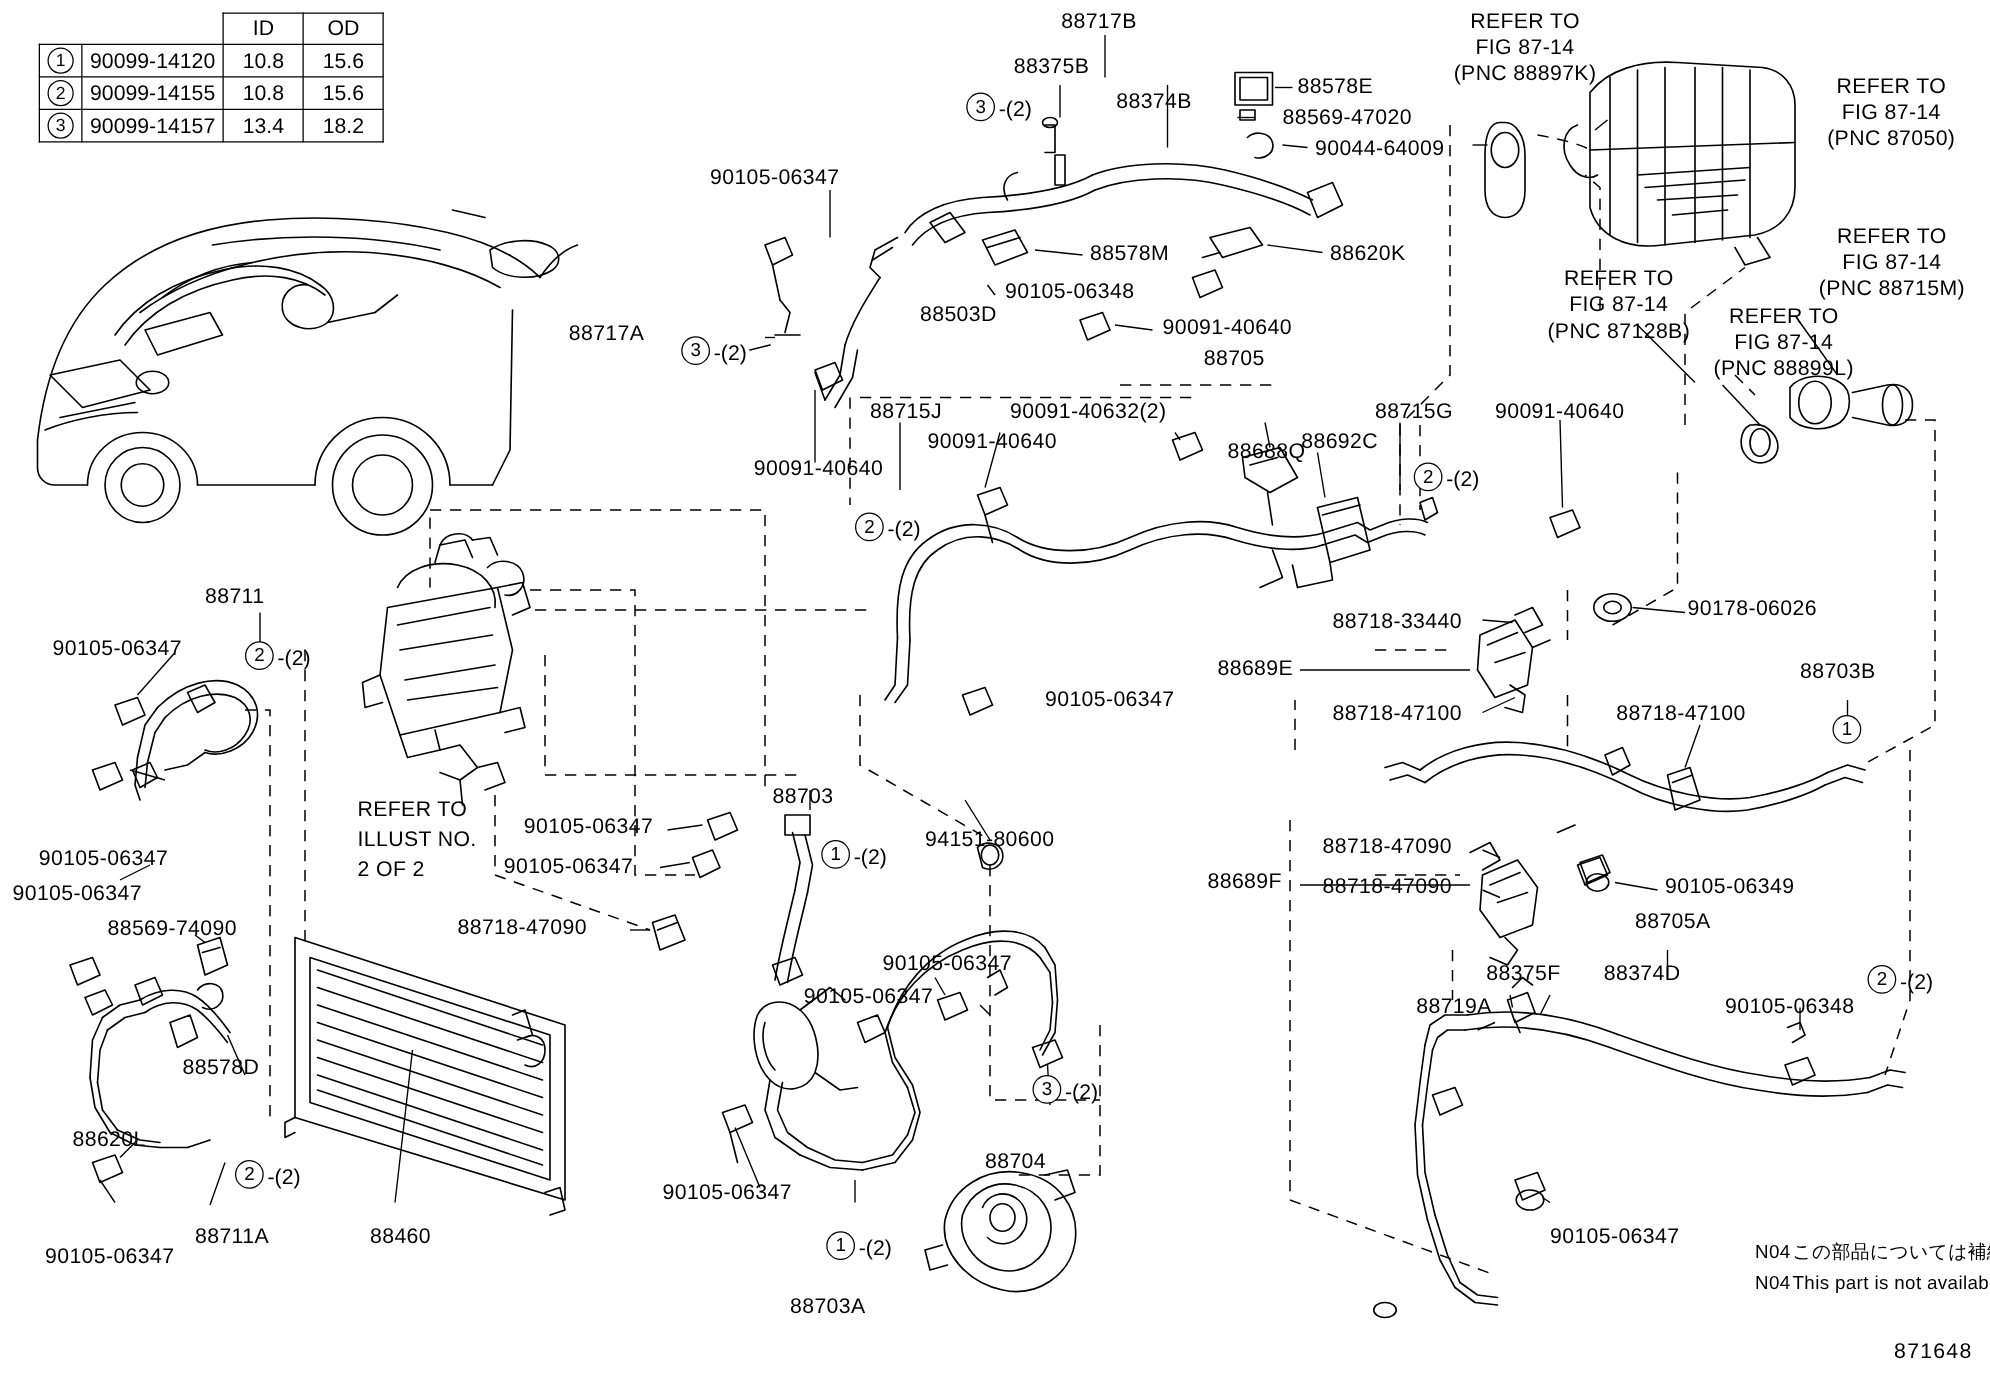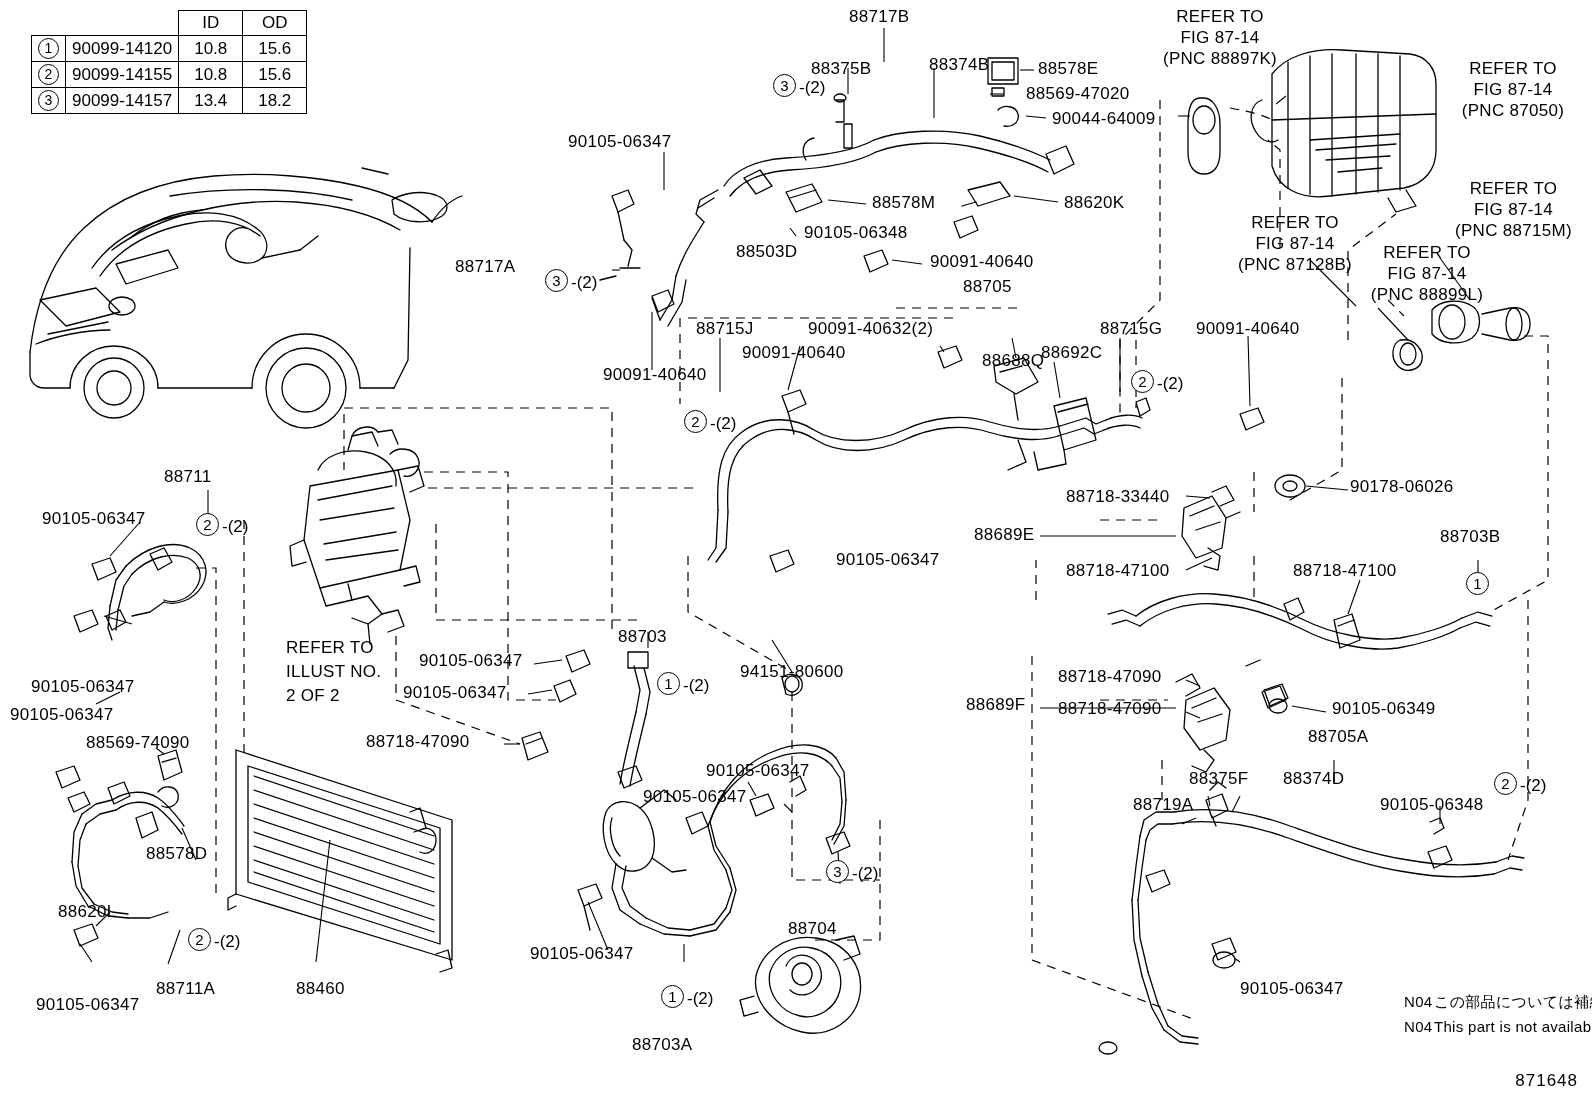--- a/index.html
+++ b/index.html
@@ -565,22 +565,22 @@
       <path d="M1208,796 L1210,806"></path>
       <path d="M1240,796 L1232,812"></path>
       <path d="M1196,818 L1182,824"></path>
       <path d="M1440,806 L1440,824"></path>
       <path d="M1240,962 L1234,958"></path>
       <path d="M1334,760 L1334,782"></path>
     </g>
   </svg>
 
   <div class="lbl" style="left:849px; top:8px;">88717B</div>
-  <div class="lbl" style="left:811px; top:60px;">88375B</div>
-  <div class="lbl" style="left:893px; top:56px;margin-left:36px;">88374B</div>
+  <div class="lbl" style="left:811px; top:44px;">88375B</div>
+  <div class="lbl" style="left:893px; top:72px;">88374B</div>
   <div class="lbl" style="left:1038px; top:60px;text-align:right;">88578E</div>
   <div class="lbl" style="left:1026px; top:85px;">88569-47020</div>
   <div class="lbl" style="left:1052px; top:110px;">90044-64009</div>
   <div class="lbl" style="left:568px; top:133px;">90105-06347</div>
   <div class="lbl" style="left:872px; top:194px;">88578M</div>
   <div class="lbl" style="left:1064px; top:194px;">88620K</div>
   <div class="lbl" style="left:804px; top:224px;">90105-06348</div>
   <div class="lbl" style="left:736px; top:243px;">88503D</div>
   <div class="lbl" style="left:930px; top:253px;">90091-40640</div>
   <div class="lbl" style="left:455px; top:258px;">88717A</div>

